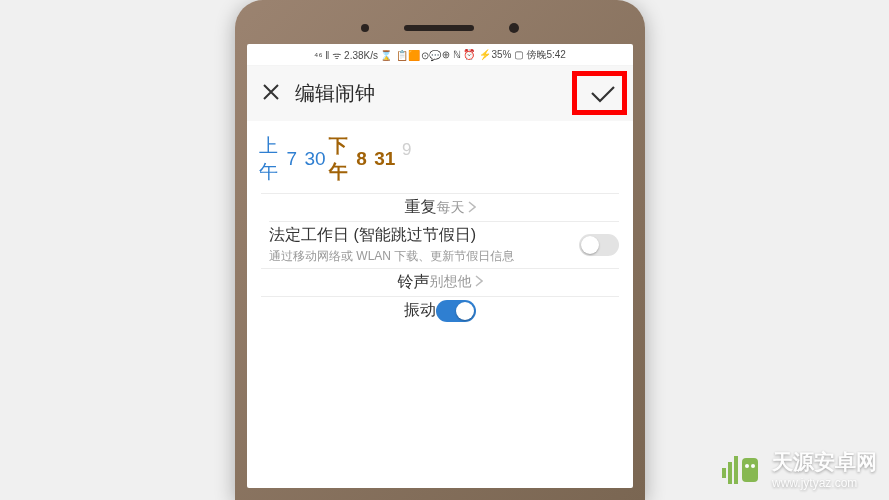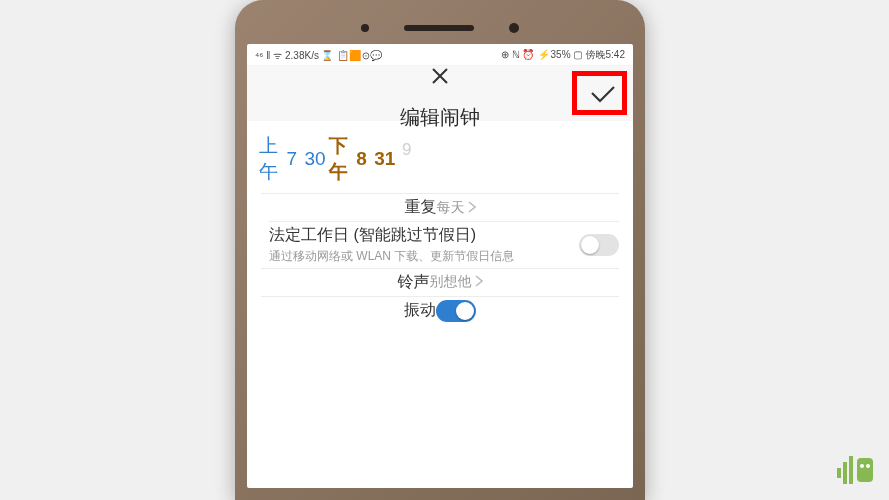--- a/index.html
+++ b/index.html
@@ -42,38 +42,37 @@
     background: #fff;
     width: 100%;
     height: calc(100% - 32px);
     border-radius: 2px;
     overflow: hidden;
     position: relative;
   }
   .status-bar {
     height: 22px;
     display: flex;
-    justify-content: space-between;
+    justify-content: center;
     align-items: center;
     padding: 0 8px;
     font-size: 10px;
     color: #4a4a4a;
     border-bottom: 1px solid #f4f4f4;
   }
   .status-left, .status-right { display: flex; align-items: center; gap: 2px; }
   .status-left span, .status-right span { font-size: 10px; }
   .title-bar {
     height: 55px;
     display: flex;
     align-items: center;
     padding: 0 14px;
     gap: 14px;
     position: relative;
     background: #f7f7f7;
-    flex-direction: column;
   }
   .title-bar .close-icn svg { width: 20px; height: 20px; }
   .title-text { font-size: 20px; color: #2a2a2a; }
   .confirm-btn {
     position: absolute;
     right: 16px;
     top: 50%;
     transform: translateY(-50%);
     display: flex; align-items: center; justify-content: center;
   }
@@ -252,13 +251,17 @@
   <div class="wm-icon">
     <svg width="42" height="42" viewBox="0 0 42 42">
       <rect x="2" y="20" width="4" height="10" fill="#7cb342"></rect>
       <rect x="8" y="14" width="4" height="22" fill="#7cb342"></rect>
       <rect x="14" y="8" width="4" height="28" fill="#7cb342"></rect>
       <rect x="22" y="10" width="16" height="24" rx="4" fill="#7cb342"></rect>
       <circle cx="27" cy="18" r="2" fill="#fff"></circle>
       <circle cx="33" cy="18" r="2" fill="#fff"></circle>
     </svg>
   </div>
+  <div class="wm-text">
+    <div class="wm-title">天源安卓网</div>
+    <div class="wm-url">www.jytyaz.com</div>
+  </div>
 </div>
 
 </body></html>

